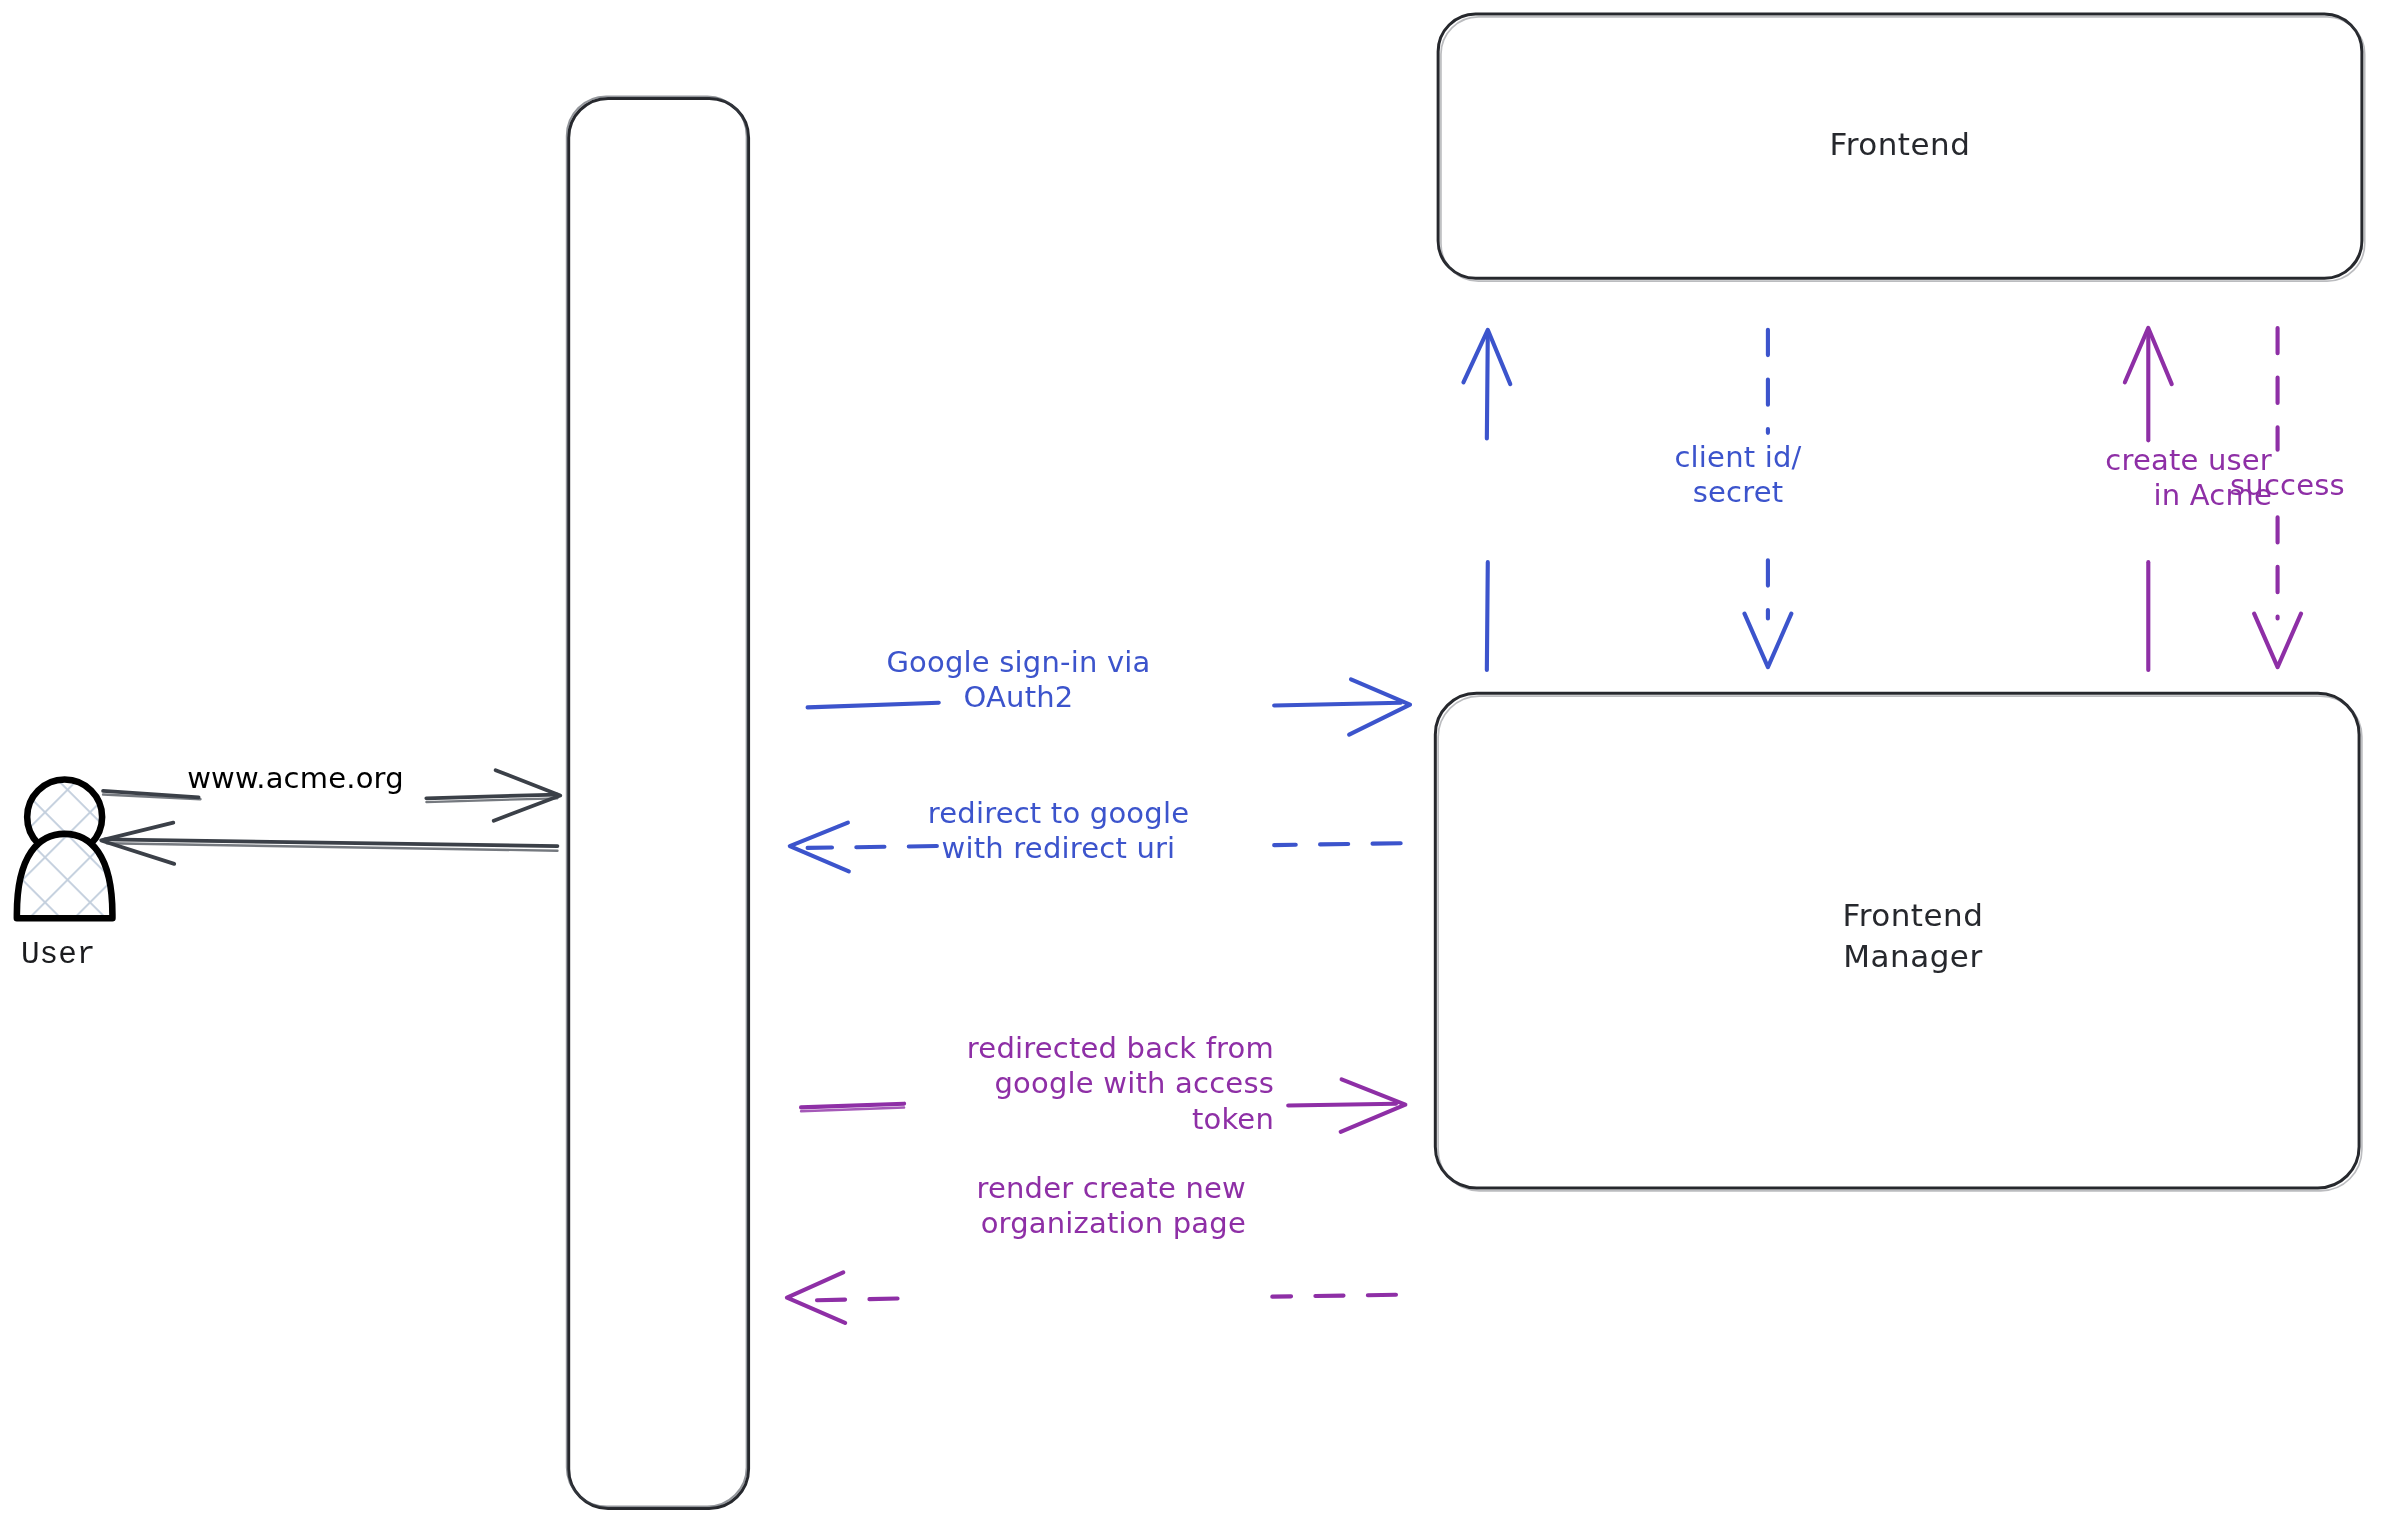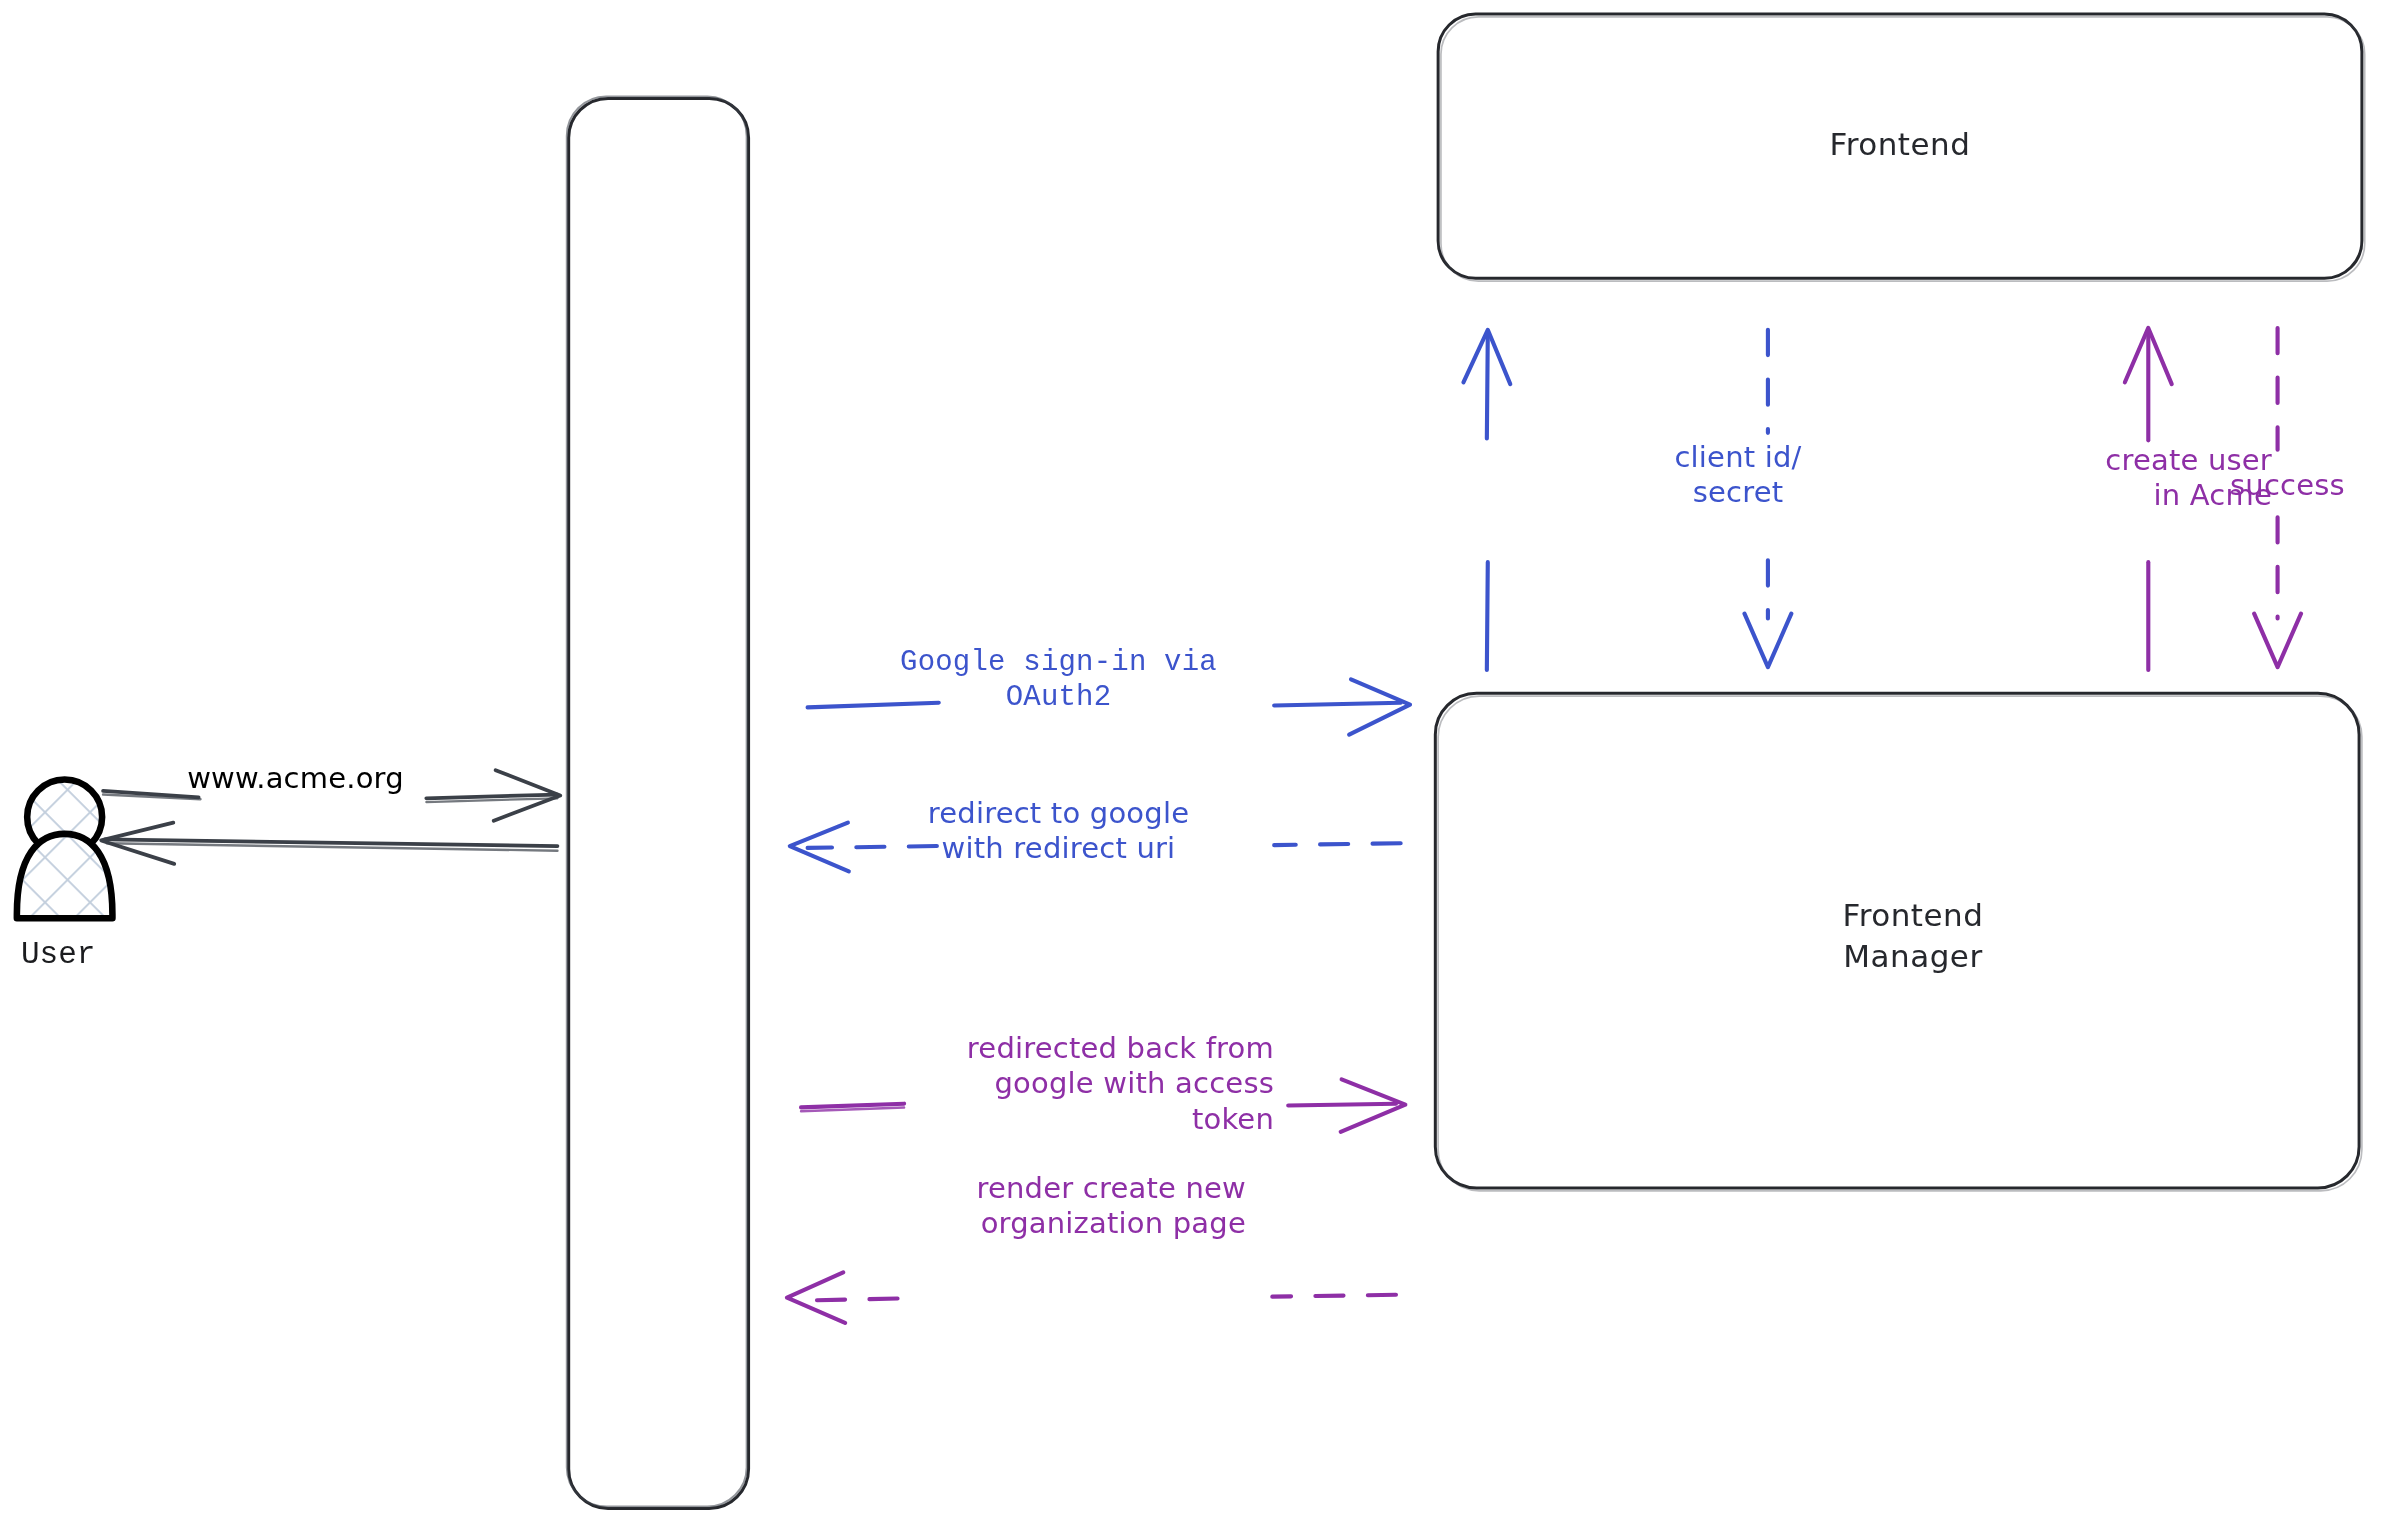--- a/index.html
+++ b/index.html
@@ -58,21 +58,21 @@
     color: #1b1c1f;
     font-size: 31px;
     font-family: Liberation Mono, monospace;
   }
 
   #label-load-balancer { left: 567px;  top: 746px;  width: 184px; }
   #label-frontier      { left: 1438px; top: 124px;  width: 924px; }
   #label-frontend-mgr  { left: 1435px; top: 895px;  width: 924px; padding-left: 16px; }
 
   #label-acme-url        { left: 141px;  top: 761px;  width: 309px; }
-  #label-google-signin   { left: 871px;  top: 645px;  width: 375px; font-family: Liberation Mono, monospace; }
+  #label-google-signin   { left: 831px;  top: 645px;  width: 375px; }
   #label-redirect-google { left: 871px;  top: 796px;  width: 375px; }
   #label-redirected-back { left: 871px;  top: 1031px; width: 403px; }
   #label-render-org      { left: 871px;  top: 1171px; width: 375px; }
 
   #label-fetch-client    { left: 1255px; top: 440px;  width: 394px; }
   #label-client-secret   { left: 1649px; top: 440px;  width: 178px; }
   #label-create-user     { left: 2028px; top: 443px;  width: 244px; }
   #label-success         { left: 2230px; top: 468px;  width: 178px; text-align: left; }
 </style>
 </head>

